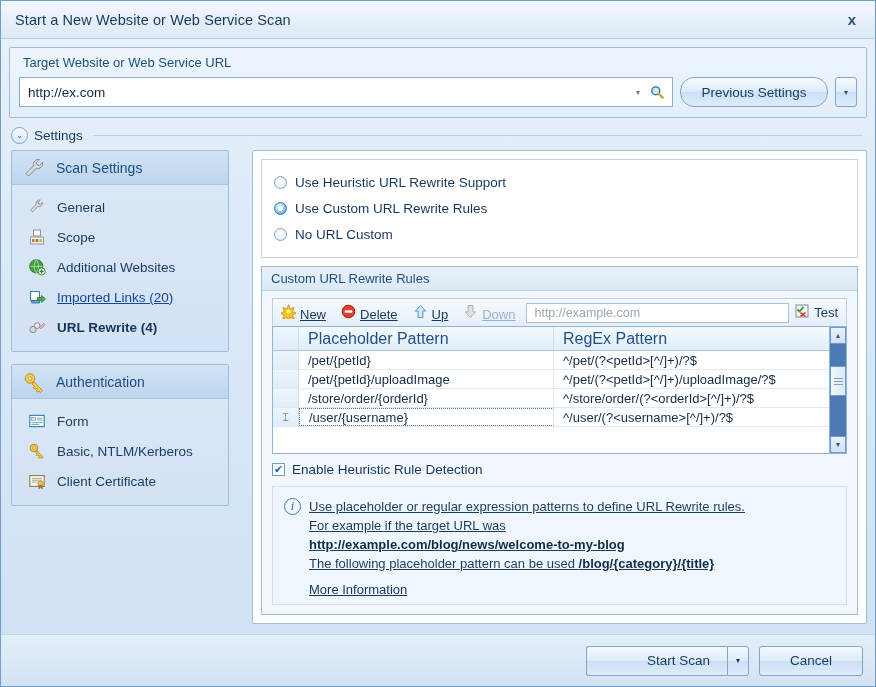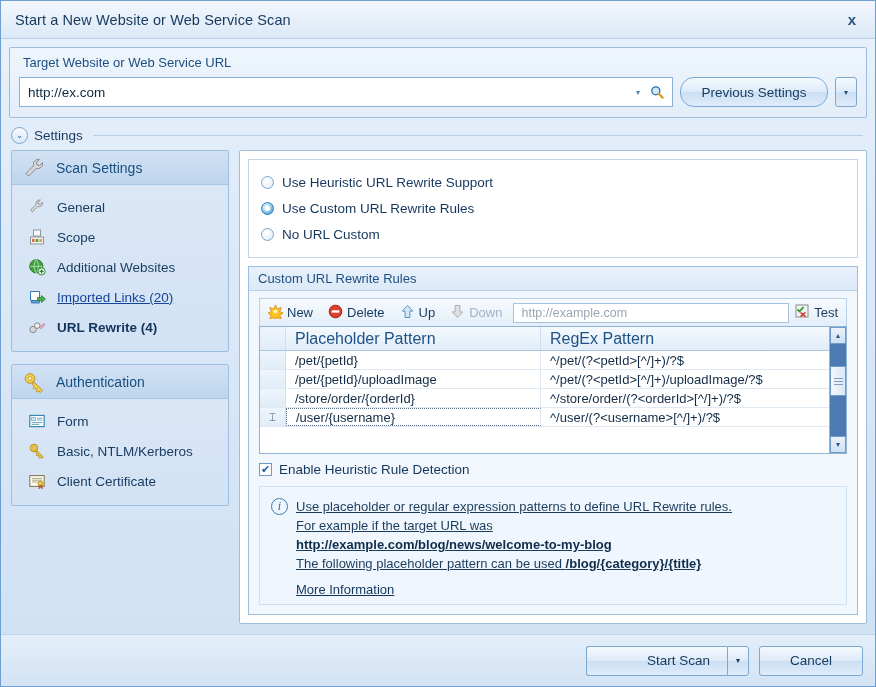--- a/index.html
+++ b/index.html
@@ -88,21 +88,21 @@
     width: 17px; height: 17px; border-radius: 50%;
     border: 1px solid #7ea7cf;
     background: linear-gradient(to bottom,#f6fafe,#d9e8f7);
     display: flex; align-items: center; justify-content: center;
     font-size: 8px; color: #2c5a88; cursor: pointer;
   }
   .options-label { font-size: 13.5px; color: #16395e; }
   .options-rule { flex: 1; height: 1px; background: #b9cfe5; margin-left: 4px; }
 
   
-  .body-row { flex: 1; display: flex; padding: 0 8px 2px 10px; gap: 10px; min-height: 0; }
+  .body-row { flex: 1; display: flex; padding: 0 8px 2px 10px; gap: 23px; min-height: 0; }
 
   
   .sidebar { width: 218px; flex: 0 0 218px; }
   .nav-group {
     border: 1px solid #9dbfdf;
     border-radius: 2px;
     background: linear-gradient(to bottom,#dbe8f7 0%, #d3e2f4 100%);
     margin-bottom: 12px;
     overflow: hidden;
   }
@@ -175,23 +175,23 @@
   .rules-inner { padding: 7px 10px 9px 10px; display: flex; flex-direction: column; flex: 1; min-height: 0; }
 
   .toolbar {
     height: 28px; display: flex; align-items: center; gap: 4px;
     background: linear-gradient(to bottom,#f6fafe 0%,#e4eef9 100%);
     border: 1px solid #b9d1e8;
     border-bottom: none;
     padding: 0 4px;
   }
   .tb-item {
-    display: flex; align-items: center; gap: 4px;
+    display: flex; align-items: flex-end; gap: 4px;
     padding: 2px 7px 2px 4px; font-size: 13px; color: #16395e;
-    cursor: pointer; border-radius: 2px;
+    cursor: pointer; border-radius: 2px; text-decoration: underline;
   }
   .tb-item.disabled { color: #9eb2c6; cursor: default; }
   .tb-test-wrap { flex: 1; display: flex; align-items: center; justify-content: flex-end; gap: 6px; }
   .tb-input {
     flex: 1; max-width: 276px; height: 20px;
     background: #fff; border: 1px solid #a6c2dc;
     display: flex; align-items: center; padding: 0 4px 0 7px;
     font-size: 12.5px; color: #9aa7b4;
   }
   .tb-test { display: flex; align-items: center; gap: 5px; padding-right: 4px; cursor: pointer; font-size: 13px; }

